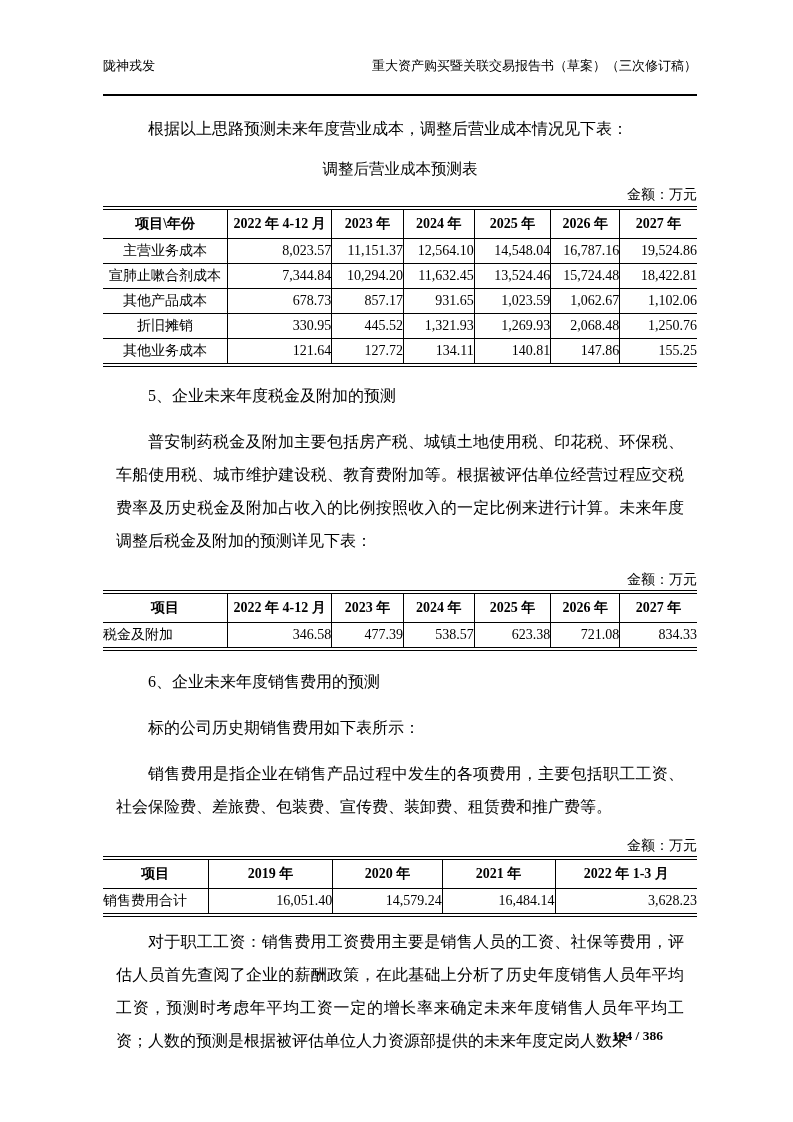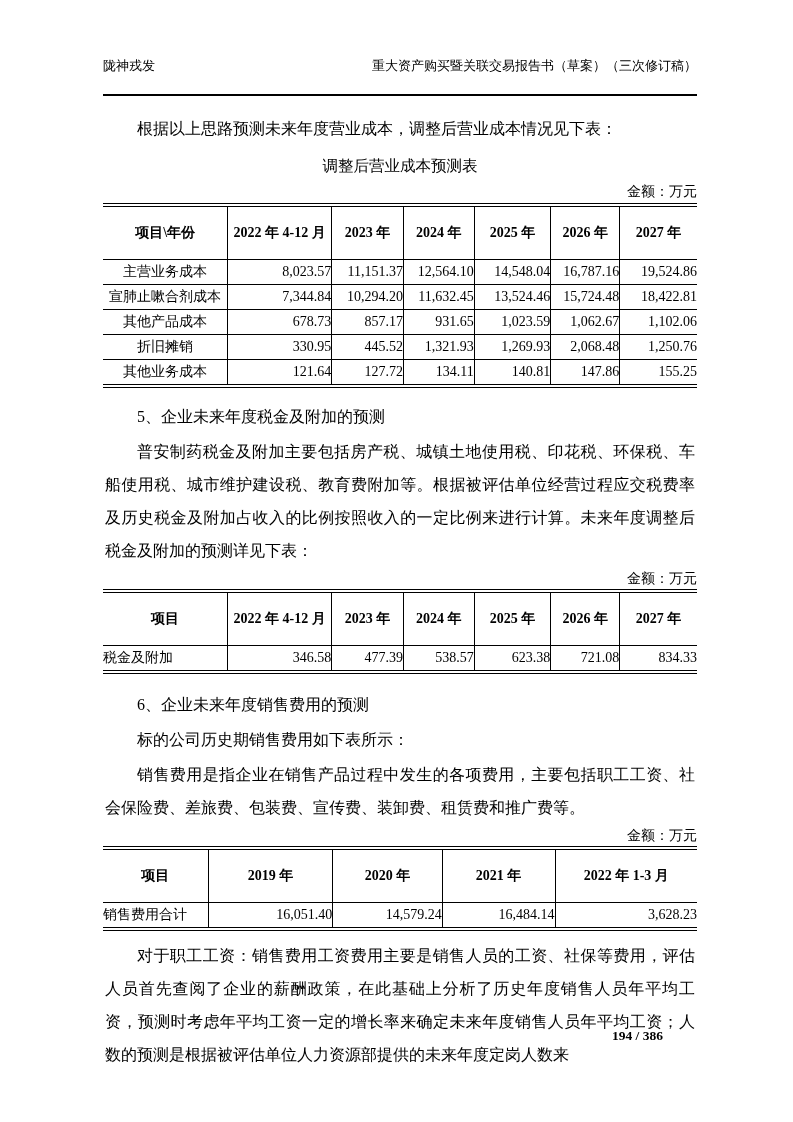--- a/index.html
+++ b/index.html
@@ -24,21 +24,21 @@
     line-height: 17px;
     border-bottom: 2px solid #000;
     padding-bottom: 20px;
   }
   
   .para {
     font-size: 16px;
     line-height: 33px;
     text-align: justify;
     text-indent: 2em;
-    margin: 2px;
+    margin: 13px;
   }
   .mt-para1   { margin-top: 16px; }
   .mt-head5   { margin-top: 12px; }
   .mt-head6   { margin-top: 14px; }
   .mt-wage    { margin-top: 8px; }
   .tbl-title {
     font-size: 15.5px;
     line-height: 22px;
     text-align: center;
     margin-top: 10px;
@@ -59,21 +59,21 @@
     font-size: 14px;
     border-top: 4px double #000;
     border-bottom: 4px double #000;
     margin-top: 1px;
   }
   table.data-table th {
     font-weight: bold;
     text-align: center;
     height: 28px;
     border-bottom: 1.5px solid #000;
-    padding: 12px 2px;
+    padding: 0 2px;
     overflow: hidden;
     white-space: nowrap;
   }
   table.data-table td {
     height: 24px;
     border-bottom: 1px solid #000;
     padding: 0;
     overflow: hidden;
     white-space: nowrap;
   }

